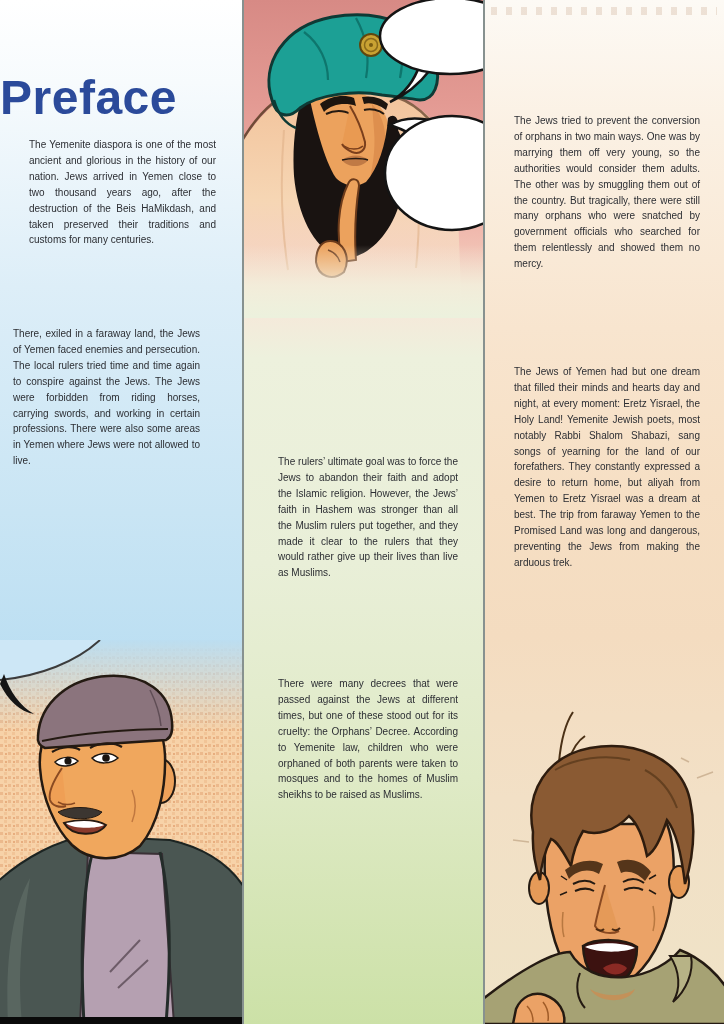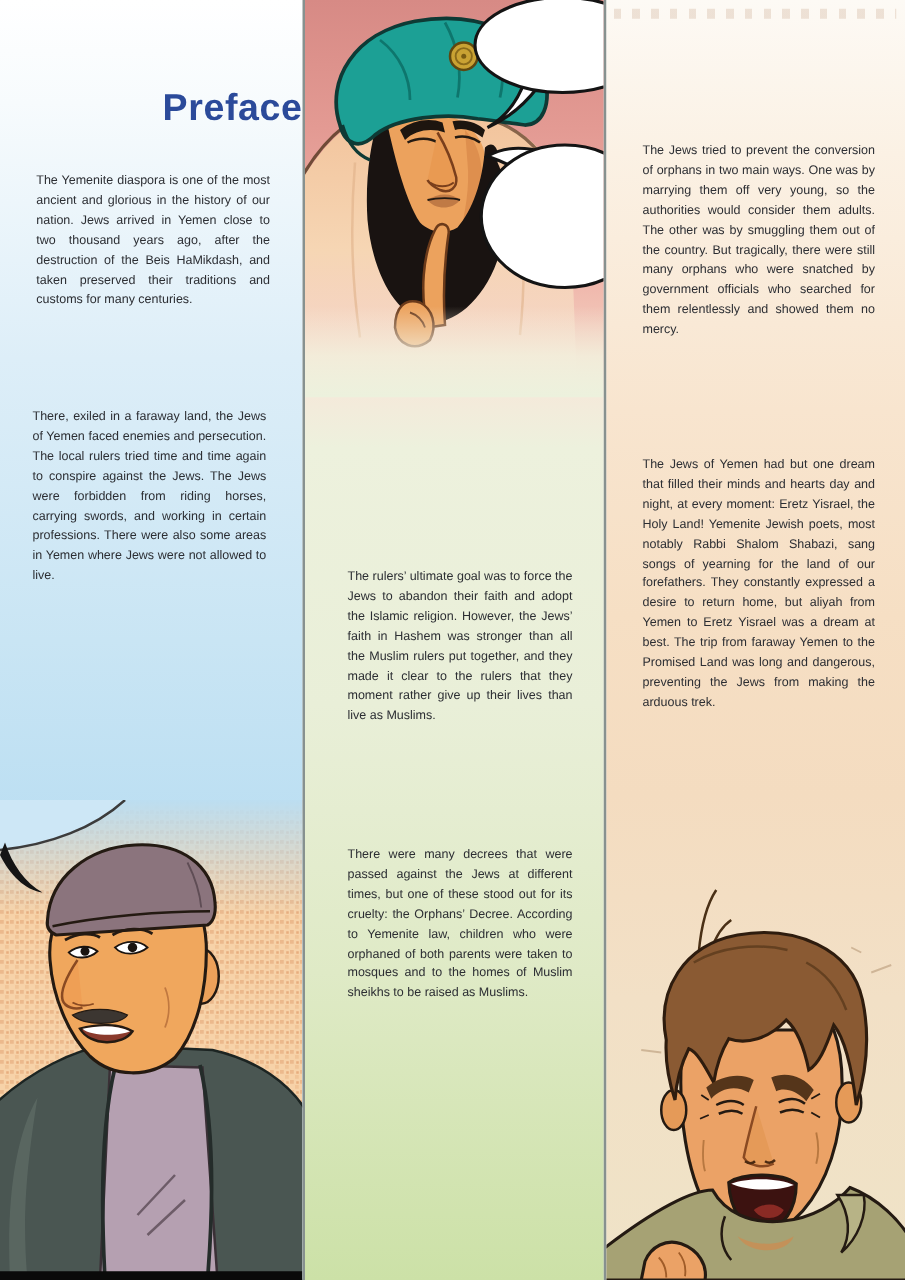--- a/index.html
+++ b/index.html
@@ -13,26 +13,26 @@
     background:linear-gradient(to bottom,#d78a85 0%,#e39a93 10%,#efb2a8 21%,
                #f3cebe 27%,#f5e9da 30.5%,#edf1dd 35%,#e9efd8 55%,
                #dfeac6 76%,#cce1a7 100%);}
   .col-right{left:485px;width:239px;
     background:linear-gradient(to bottom,#fdfaf5 0%,#fbf1e4 12%,#f8e5cf 32%,
                #f6dfc4 48%,#f4dcc0 62%,#f2e0c6 78%,#efe3c7 100%);}
   .divider{position:absolute;top:0;width:2px;height:1024px;background:#87918f;z-index:9;}
   .div-1{left:242px;}
   .div-2{left:483px;}
   .page-title{position:absolute;top:70px;left:0;width:242px;margin:0;
-    text-align:right;font-size:30px;font-weight:bold;letter-spacing:.5px;
+    text-align:left;font-size:48px;font-weight:bold;letter-spacing:.5px;
     color:#2b4a9a;z-index:4;}
   .para{position:absolute;margin:0;text-align:justify;font-size:10px;
     line-height:15.9px;color:#2c2e33;z-index:4;}
   .p-l1{left:29px;top:137px;width:187px;}
-  .p-l2{left:26px;top:326px;width:187px;}
+  .p-l2{left:13px;top:326px;width:187px;}
   .p-m1{left:34px;top:454px;width:180px;}
   .p-m2{left:34px;top:676px;width:180px;}
   .p-r1{left:29px;top:113px;width:186px;}
   .p-r2{left:29px;top:364px;width:186px;}
   .illus{position:absolute;display:block;z-index:2;}
   .illus-mid{left:0;top:0;}
   .illus-left{left:0;top:640px;}
   .illus-right{left:0;top:700px;}
   .dotrow{position:absolute;left:6px;top:7px;width:226px;height:8px;opacity:.45;z-index:3;
     background:repeating-linear-gradient(90deg,rgba(190,150,120,.55) 0 6px,transparent 6px 15px);}
@@ -158,21 +158,21 @@
         <ellipse cx="206" cy="36" rx="70" ry="38" fill="#ffffff" stroke="#141414" stroke-width="2.5"></ellipse>
       </g>
       <g>
         <path d="M 192,122 C 172,116 158,118 146,125 C 158,129 172,136 182,144 Z" fill="#ffffff" stroke="#141414" stroke-width="2.5"></path>
         <ellipse cx="208" cy="173" rx="67" ry="57" fill="#ffffff" stroke="#141414" stroke-width="2.5"></ellipse>
       </g>
 
       <rect x="0" y="245" width="239" height="73" fill="url(#mfade)"></rect>
     </svg>
 
-    <p class="para p-m1">The rulers’ ultimate goal was to force the Jews to abandon their faith and adopt the Islamic religion. However, the Jews’ faith in Hashem was stronger than all the Muslim rulers put together, and they made it clear to the rulers that they moment rather give up their lives than live as Muslims.</p>
+    <p class="para p-m1">The rulers’ ultimate goal was to force the Jews to abandon their faith and adopt the Islamic religion. However, the Jews’ faith in Hashem was stronger than all the Muslim rulers put together, and they made it clear to the rulers that they would rather give up their lives than live as Muslims.</p>
     <p class="para p-m2">There were many decrees that were passed against the Jews at different times, but one of these stood out for its cruelty: the Orphans’ Decree. According to Yemenite law, children who were orphaned of both parents were taken to mosques and to the homes of Muslim sheikhs to be raised as Muslims.</p>
   </section>
   <div class="divider div-2"></div>
 
   <section class="col col-right">
     <div class="dotrow"></div>
     <p class="para p-r1">The Jews tried to prevent the conversion of orphans in two main ways. One was by marrying them off very young, so the authorities would consider them adults. The other was by smuggling them out of the country. But tragically, there were still many orphans who were snatched by government officials who searched for them relentlessly and showed them no mercy.</p>
     <p class="para p-r2">The Jews of Yemen had but one dream that filled their minds and hearts day and night, at every moment: Eretz Yisrael, the Holy Land! Yemenite Jewish poets, most notably Rabbi Shalom Shabazi, sang songs of yearning for the land of our forefathers. They constantly expressed a desire to return home, but aliyah from Yemen to Eretz Yisrael was a dream at best. The trip from faraway Yemen to the Promised Land was long and dangerous, preventing the Jews from making the arduous trek.</p>
 
     <svg class="illus illus-right" width="239" height="324" viewBox="0 0 239 324">

